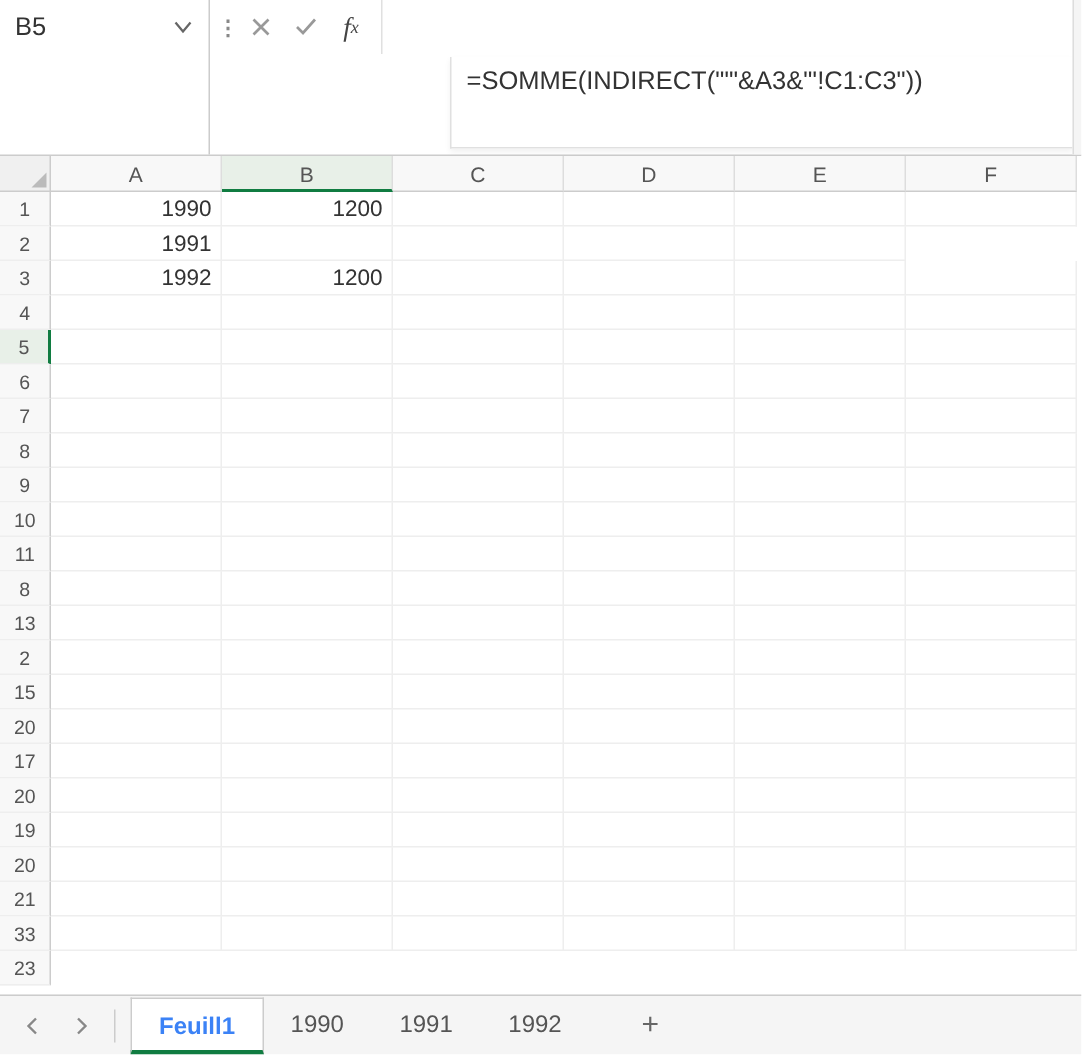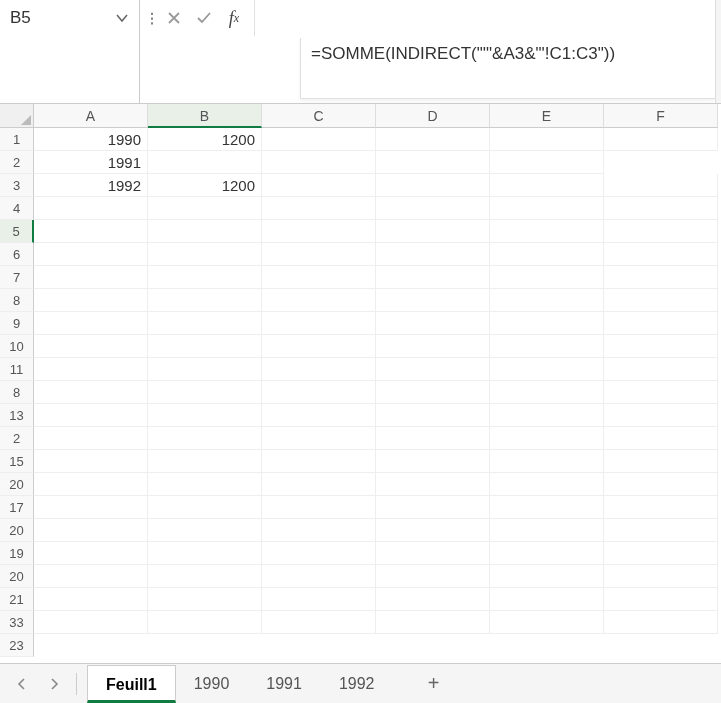--- a/index.html
+++ b/index.html
@@ -222,21 +222,21 @@
   padding: 0 18px;
   height: 38px;
   line-height: 38px;
   font-size: 16px;
   color: #555;
   border-right: 1px solid transparent;
   position: relative;
 }
 .tab.active {
   background: #fff;
-  color: #000000;
+  color: #3b82f6;
   font-weight: 600;
   border-top: 1px solid #ccc;
   border-left: 1px solid #ccc;
   border-right: 1px solid #ccc;
   border-bottom: 3px solid #107c41;
   margin-bottom: -1px;
 }
 .tab-add {
   width: 40px;
   height: 38px;

